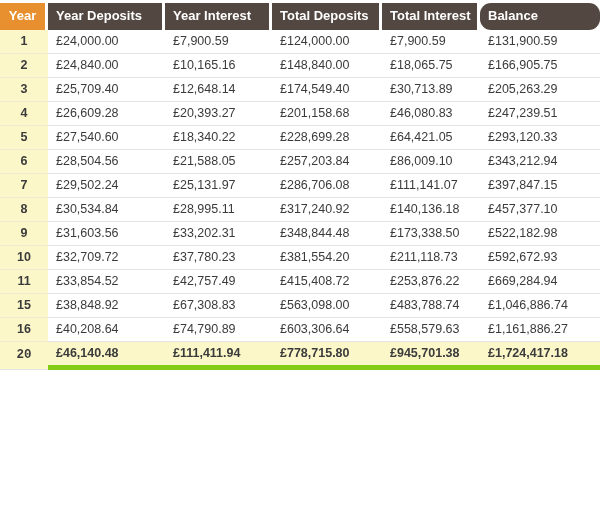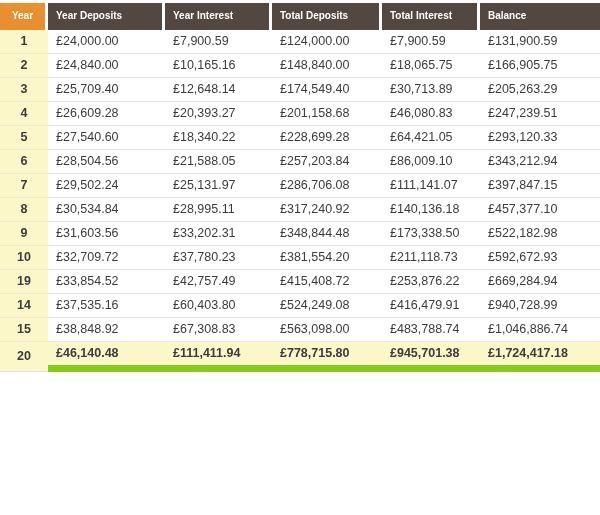--- a/index.html
+++ b/index.html
@@ -21,38 +21,39 @@
   table.amort {
     width: 600px;
     border-collapse: separate;
     border-spacing: 0;
     table-layout: fixed;
   }
   
   thead th {
     background: #534741;
     color: #ffffff;
-    font-size: 10px;
+    font-size: 13px;
     font-weight: bold;
     text-align: left;
     padding: 6px 0 7px 8px;
     height: 14px;
     line-height: 14px;
     border-right: 3px solid #ffffff;
     white-space: nowrap;
     overflow: hidden;
   }
   thead th.col-year {
     background: #e8902f;
     text-align: center;
     padding-left: 0;
     padding-right: 0;
   }
   thead th.col-last {
     border-right: none;
+    border-radius: 11px;
   }
   
   tbody td {
     font-size: 12.5px;
     color: #3b3b3b;
     padding: 4px 0 4px 8px;
     height: 15px;
     line-height: 15px;
     border-bottom: 1px solid #e4e4e4;
     background: #ffffff;
@@ -69,23 +70,24 @@
     border-bottom: 1px solid #f0ead0;
   }
   tbody tr.total-row td {
     background: #fbf7c9;
     font-weight: bold;
     border-bottom: 1px solid #e4e4e4;
   }
   tbody tr.total-row td.cell-year {
     background: #fbf7c9;
     border-bottom: 1px solid #e4e4e4;
+    font-family: Liberation Mono, monospace;
   }
   tbody tr:last-child td {
-    border-bottom: 7px solid #84cc16;
+    border-bottom: 5px solid #84cc16;
   }
 </style>
 </head>
 <body>
 
 <div class="table-wrap">
   <table class="amort">
     <colgroup>
       <col style="width:48px">
       <col style="width:117px">
@@ -179,42 +181,42 @@
         </tr>
         <tr>
           <td class="cell-year">10</td>
           <td>£32,709.72</td>
           <td>£37,780.23</td>
           <td>£381,554.20</td>
           <td>£211,118.73</td>
           <td>£592,672.93</td>
         </tr>
         <tr>
-          <td class="cell-year">19</td>
+          <td class="cell-year">11</td>
           <td>£33,854.52</td>
           <td>£42,757.49</td>
           <td>£415,408.72</td>
           <td>£253,876.22</td>
           <td>£669,284.94</td>
-        </tr>
-        <tr>
-          <td class="cell-year">14</td>
-          <td>£37,535.16</td>
-          <td>£60,403.80</td>
-          <td>£524,249.08</td>
-          <td>£416,479.91</td>
-          <td>£940,728.99</td>
         </tr>
         <tr>
           <td class="cell-year">15</td>
           <td>£38,848.92</td>
           <td>£67,308.83</td>
           <td>£563,098.00</td>
           <td>£483,788.74</td>
           <td>£1,046,886.74</td>
+        </tr>
+        <tr>
+          <td class="cell-year">16</td>
+          <td>£40,208.64</td>
+          <td>£74,790.89</td>
+          <td>£603,306.64</td>
+          <td>£558,579.63</td>
+          <td>£1,161,886.27</td>
         </tr>
         <tr class="total-row">
           <td class="cell-year">20</td>
           <td>£46,140.48</td>
           <td>£111,411.94</td>
           <td>£778,715.80</td>
           <td>£945,701.38</td>
           <td>£1,724,417.18</td>
         </tr>
       </tbody>

